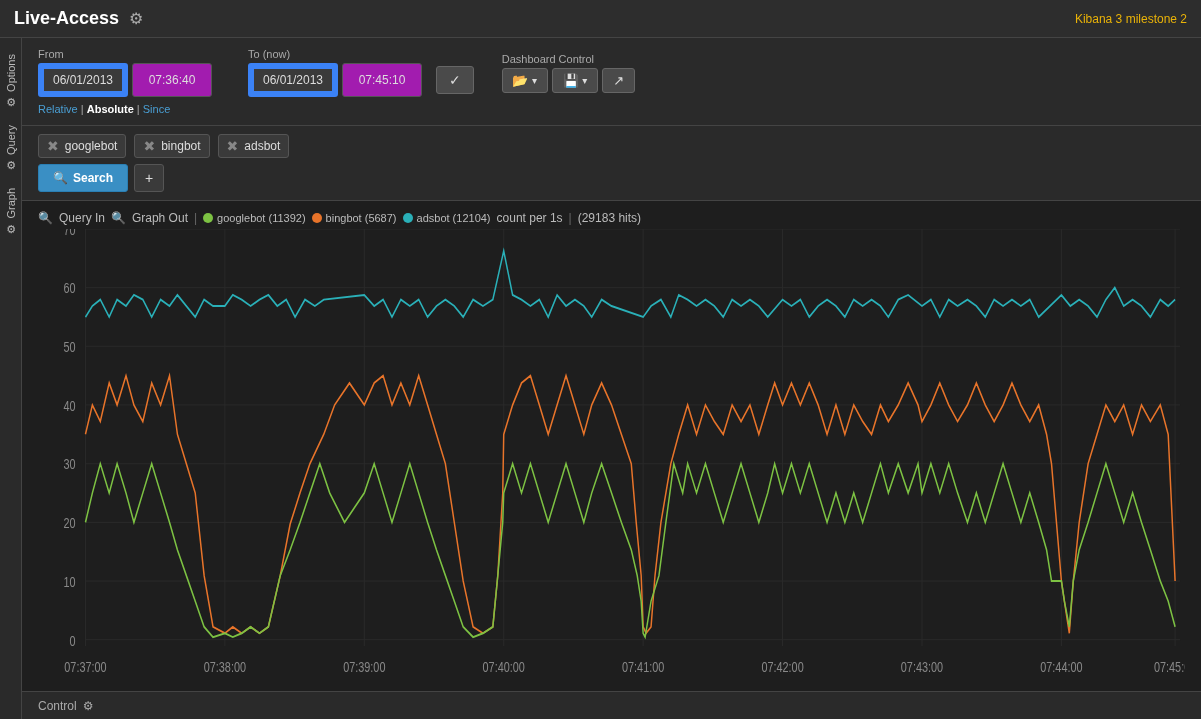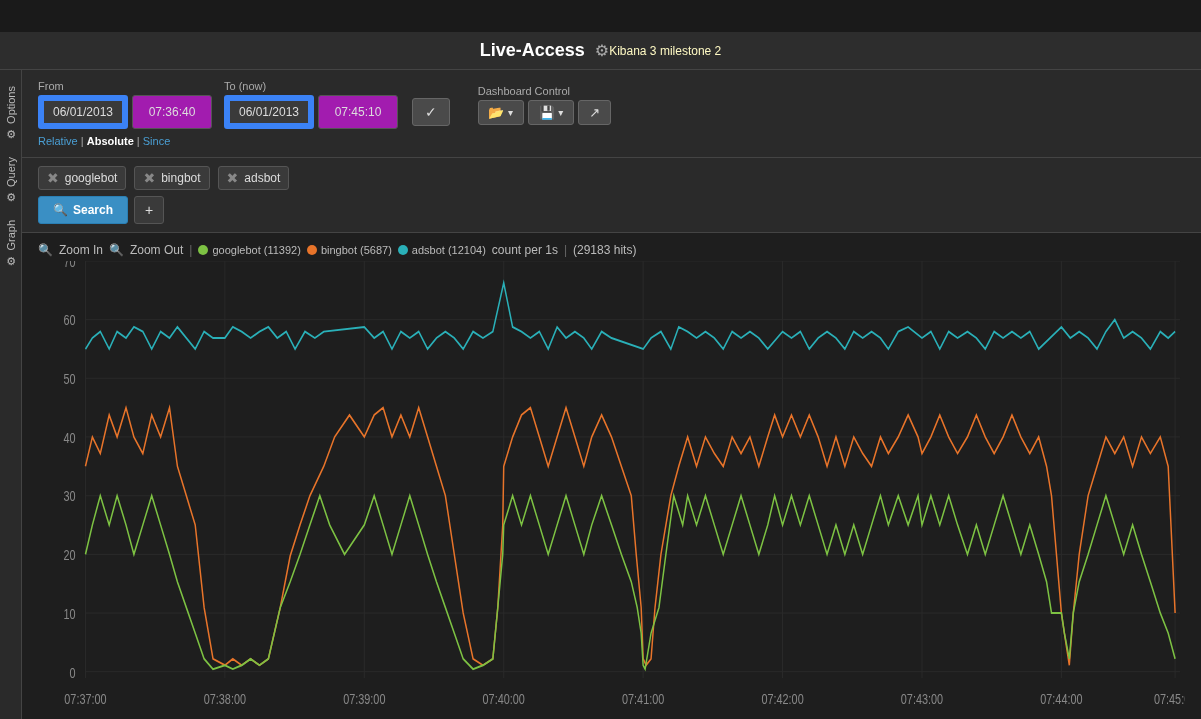--- a/index.html
+++ b/index.html
@@ -12,42 +12,41 @@
       height: 719px;
       overflow: hidden;
     }
 
     
     #header {
       background: #2d2d2d;
       height: 38px;
       display: flex;
       align-items: center;
-      justify-content: center;
+      justify-content: space-between;
       padding: 0 14px;
       border-bottom: 1px solid #444;
-      margin-top: 32px;
     }
     #header-left {
       display: flex;
       align-items: center;
       gap: 10px;
     }
     #app-title {
       font-size: 18px;
       font-weight: bold;
       color: #fff;
     }
     #header-gear {
       color: #aaa;
       font-size: 16px;
       cursor: pointer;
     }
     #header-right {
-      color: #fef9c3;
+      color: #eab308;
       font-size: 12px;
     }
 
     
     #main {
       display: flex;
       height: calc(719px - 38px);
     }
 
     
@@ -330,21 +329,21 @@
       <div class="panel-row">
 
         <div class="field-group">
           <div class="field-label">From</div>
           <div class="date-input-pair">
             <input class="date-input" value="06/01/2013" style="">
             <input class="time-input" value="07:36:40" style="">
           </div>
         </div>
 
-        <div class="field-group" style="margin-left:4px;">
+        <div class="field-group" style="margin-left:28px;">
           <div class="field-label">To (now)</div>
           <div class="date-input-pair">
             <input class="date-input" value="06/01/2013" style="">
             <input class="time-input" value="07:45:10" style="">
           </div>
         </div>
 
         <div style="margin-top:14px; margin-left:6px;">
           <button class="check-btn">✓</button>
         </div>
@@ -398,23 +397,23 @@
           <span>🔍</span>
           <span>Search</span>
         </button>
         <button class="add-query-btn">+</button>
       </div>
     </div>
 
     <div id="graph-panel">
       <div id="graph-toolbar">
         <span class="zoom-btn">🔍</span>
-        <span>Zoom In</span>
+        <span>Query In</span>
         <span class="zoom-btn">🔍</span>
-        <span>Zoom Out</span>
+        <span>Graph Out</span>
         <span class="divider">|</span>
         <span class="legend-item">
           <span class="legend-dot" style="background:#7dc243;"></span>
           <span>googlebot (11392)</span>
         </span>
         <span class="legend-item">
           <span class="legend-dot" style="background:#e8742a;"></span>
           <span>bingbot (5687)</span>
         </span>
         <span class="legend-item">

